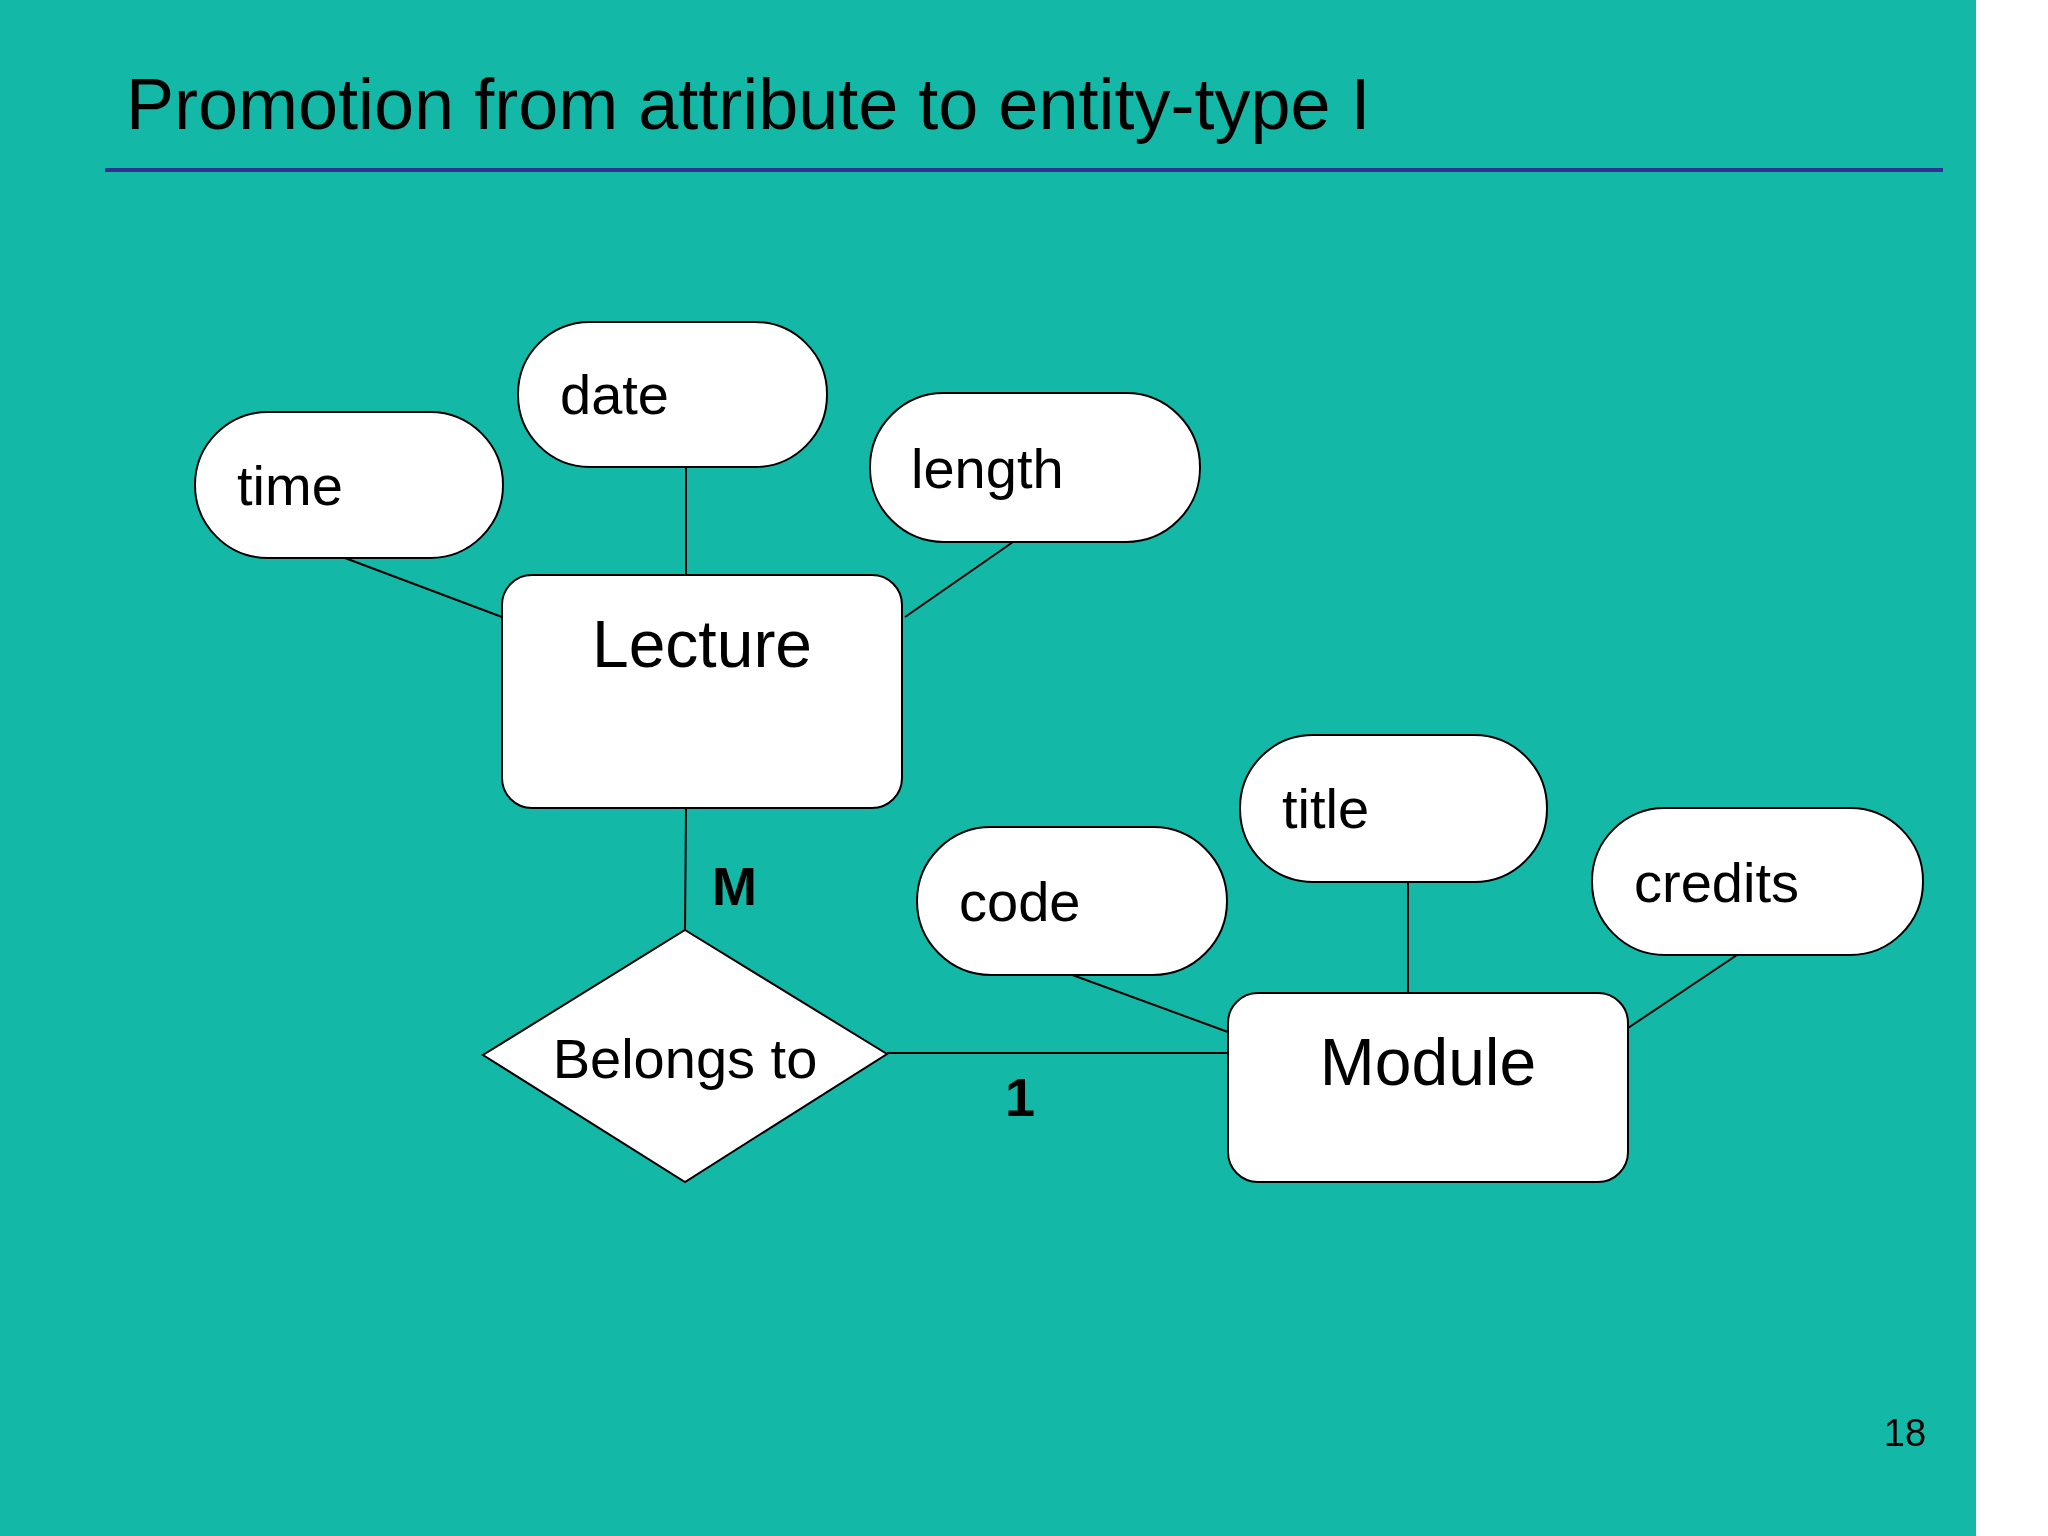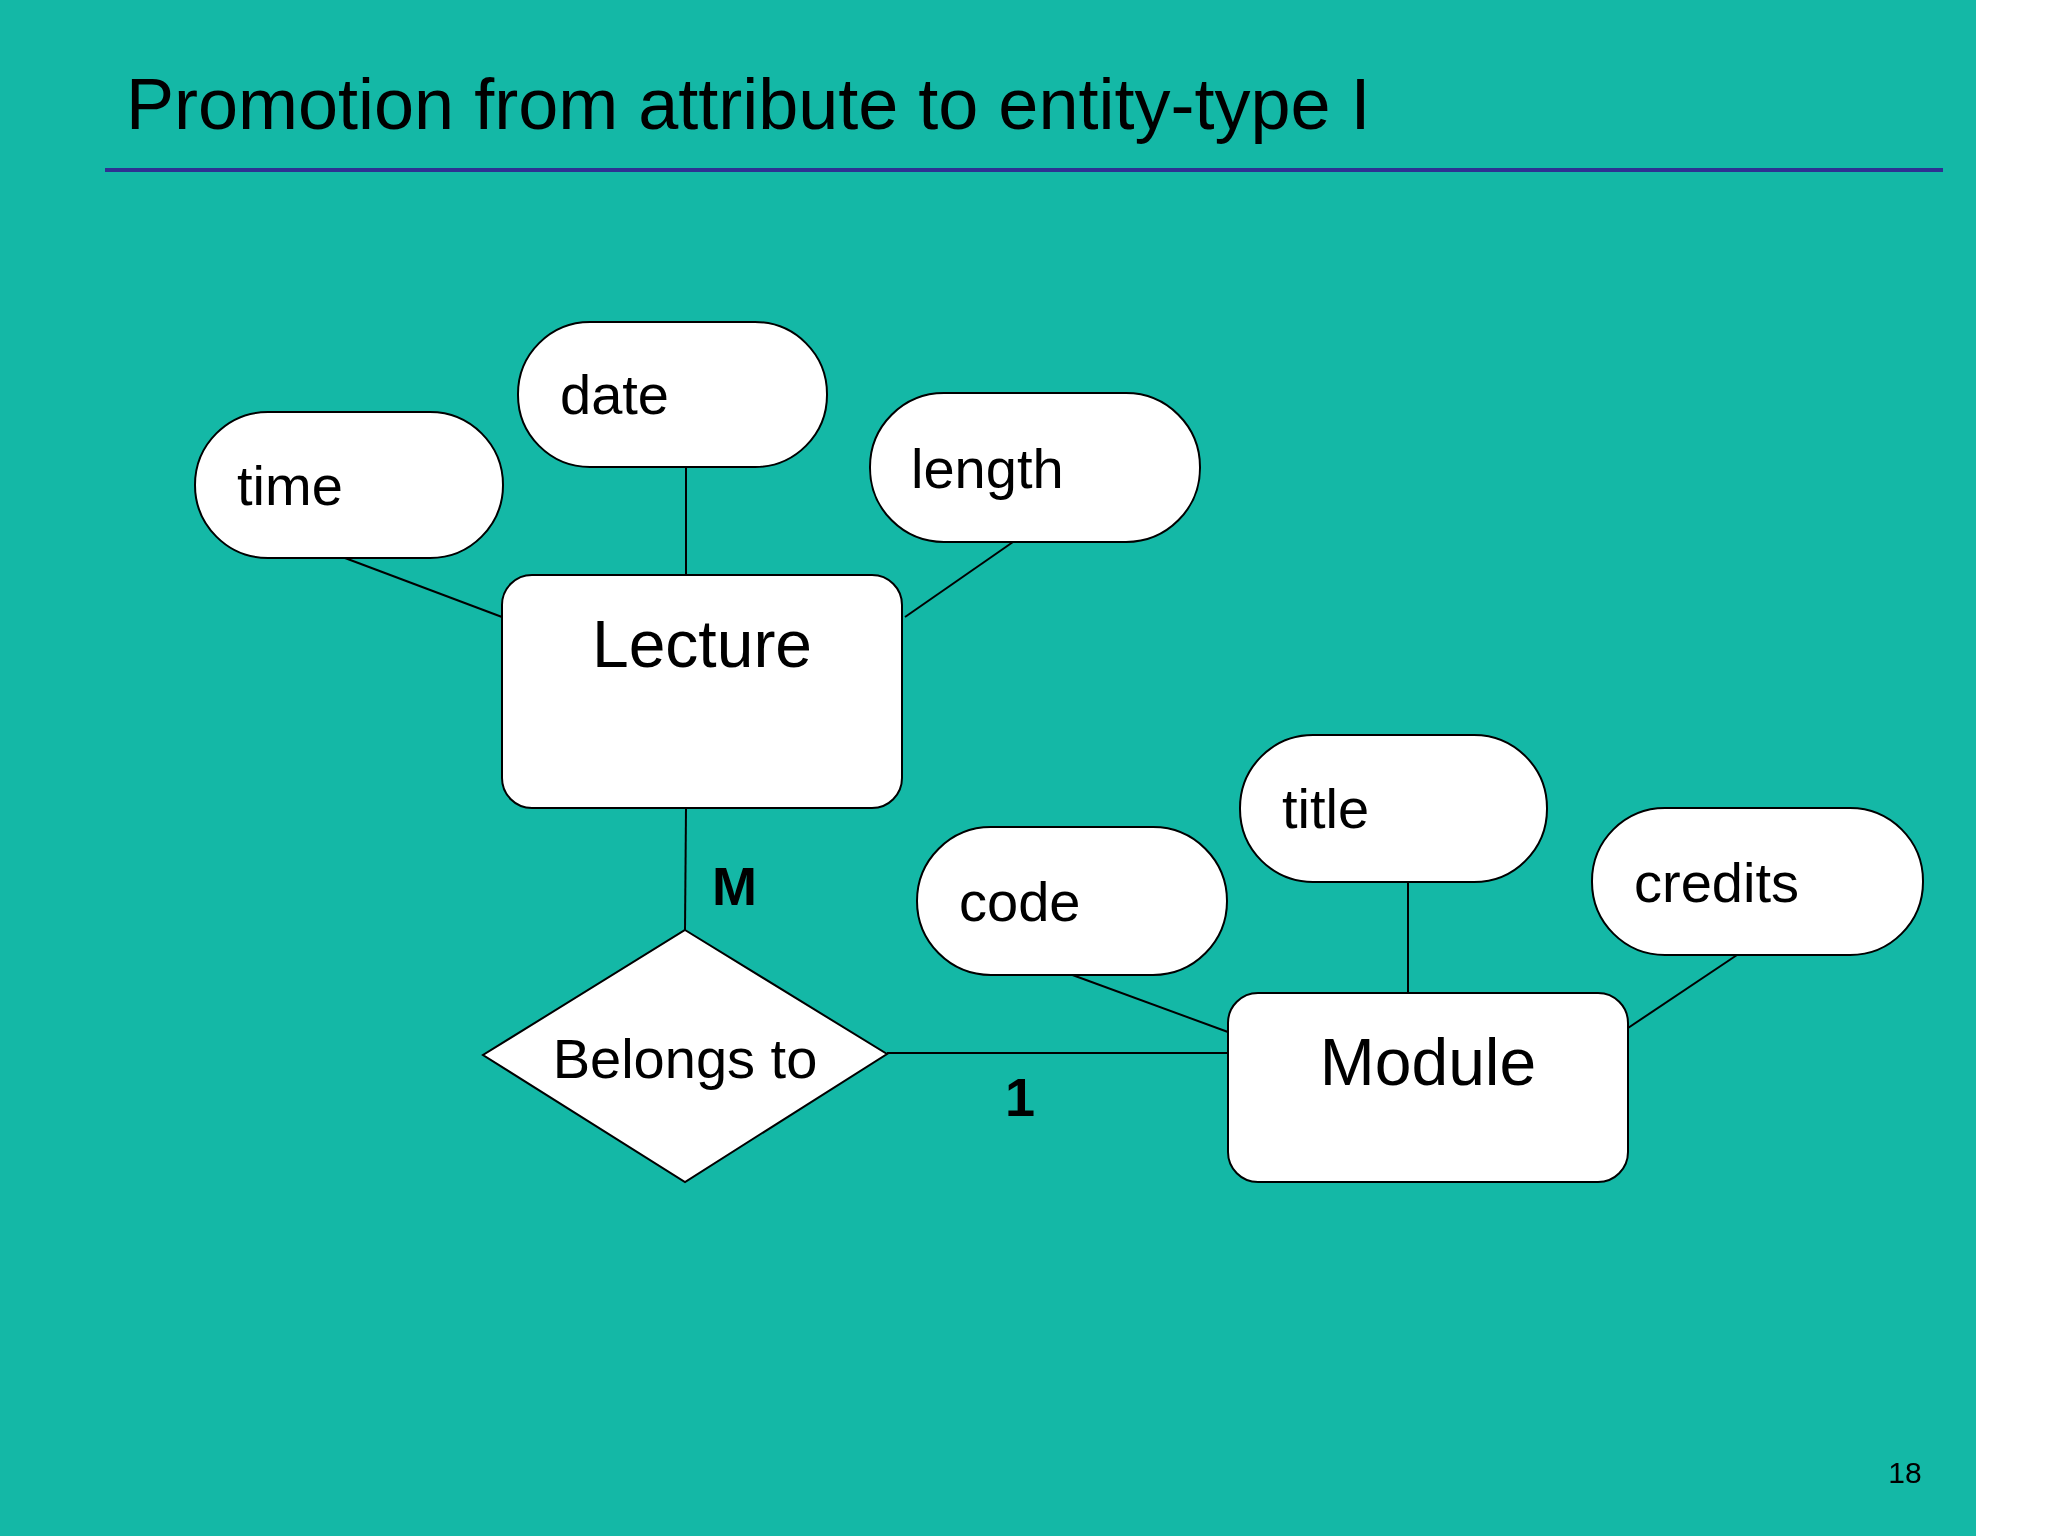--- a/index.html
+++ b/index.html
@@ -31,23 +31,22 @@
     top: 168px;
     width: 1838px;
     height: 4px;
   }
   #page-number {
     position: absolute;
     left: 1860px;
     top: 1412px;
     width: 90px;
     text-align: center;
-    font-size: 30px;
+    font-size: 38px;
     color: #000000;
-    margin-top: 44px;
   }
   #er-diagram {
     position: absolute;
     left: 0;
     top: 0;
   }
   .shape {
     fill: #ffffff;
     stroke: #000000;
     stroke-width: 2px;

